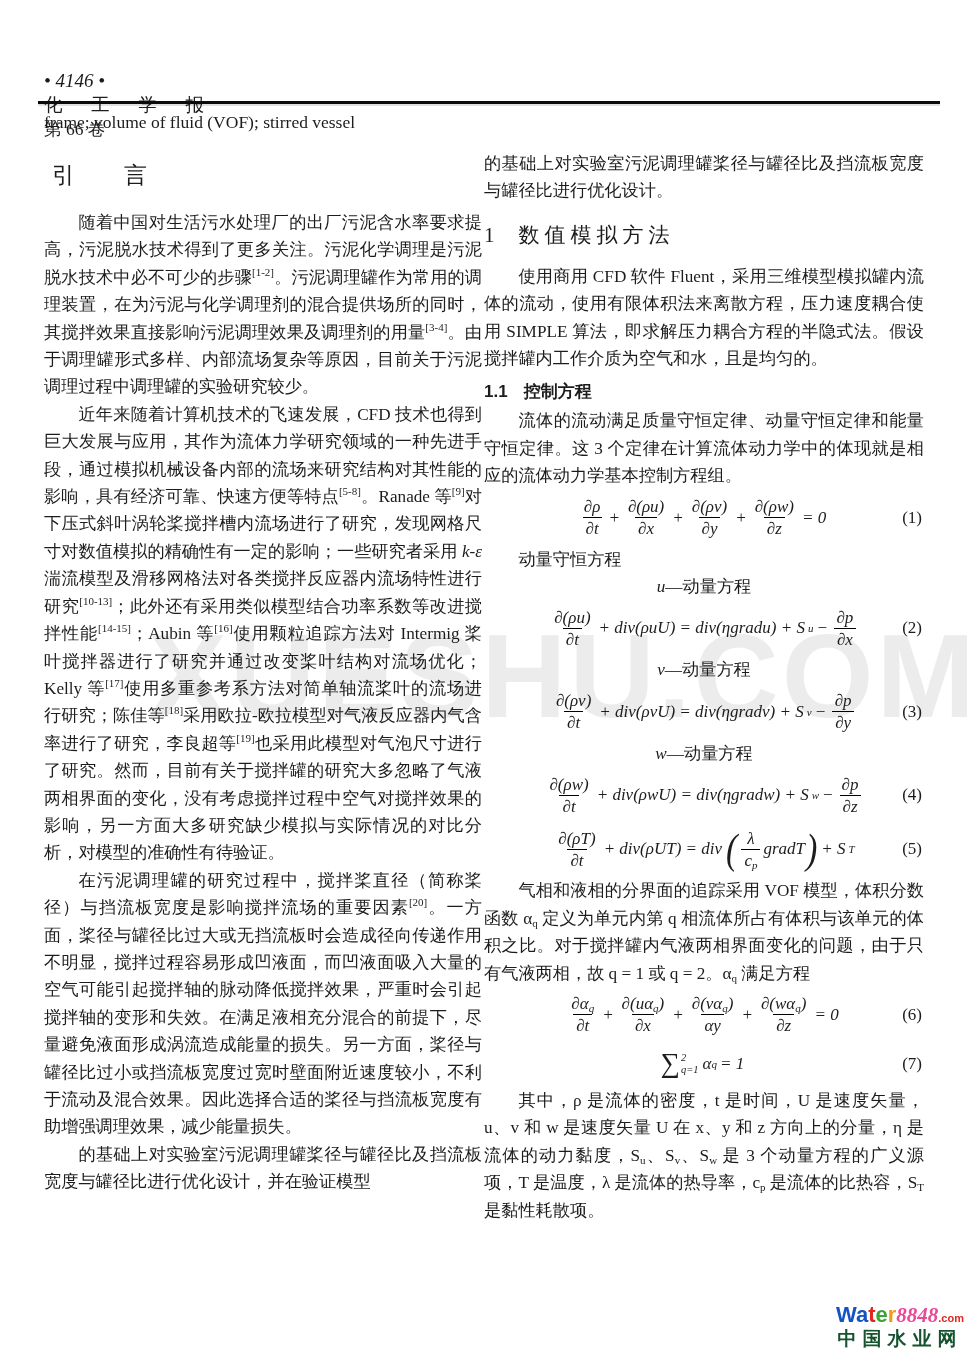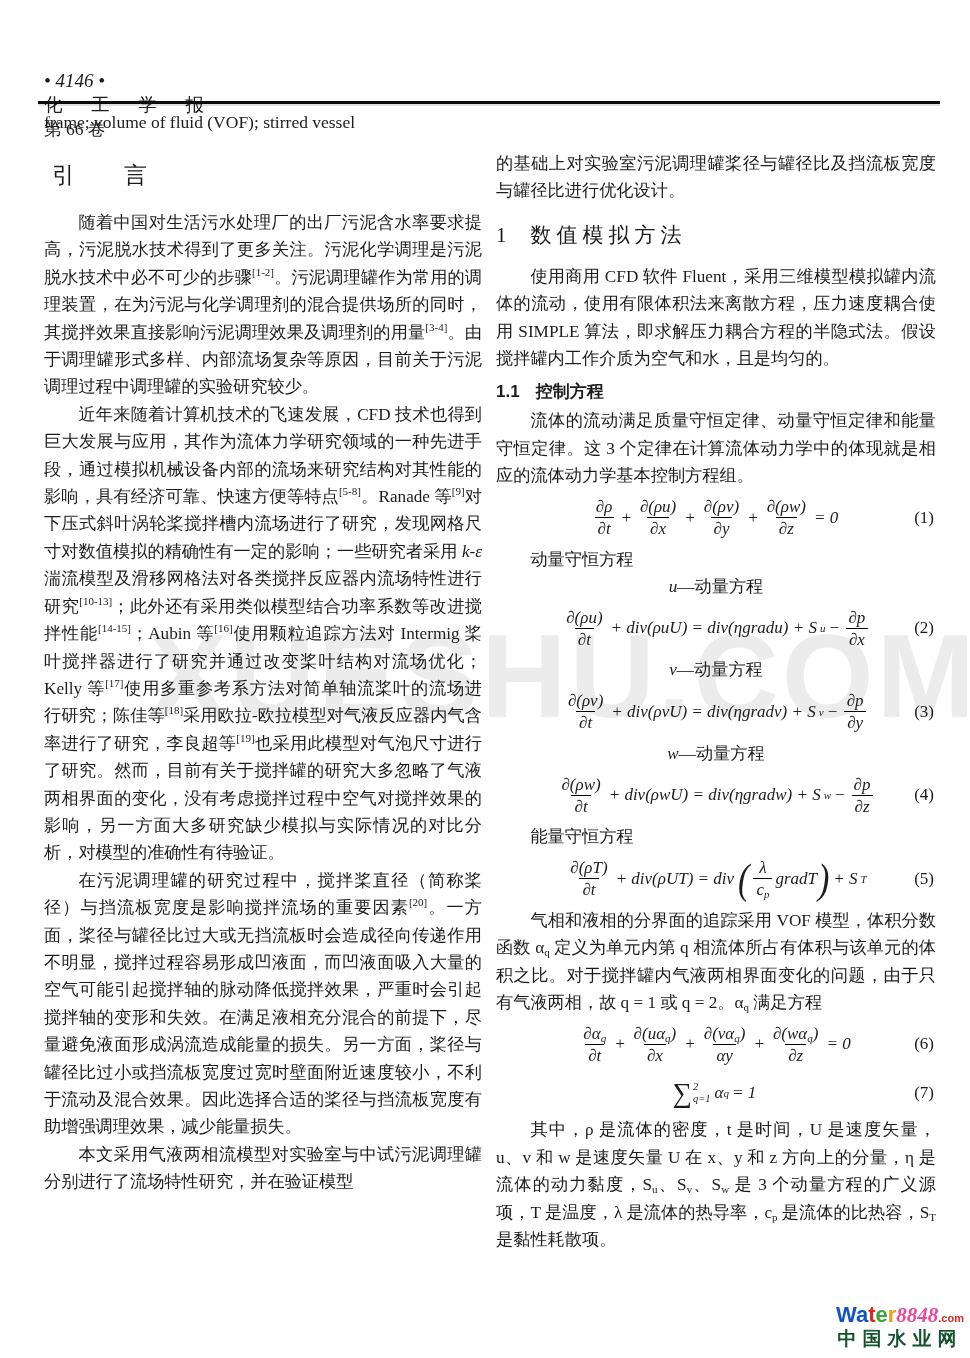--- a/index.html
+++ b/index.html
@@ -12,21 +12,21 @@
   .header{position:absolute;top:70px;left:44px;right:36px;z-index:1;
         display:flex;align-items:baseline;font-size:17px;flex-direction:column;}
   .pgnum{font-style:italic;font-size:19px;}
   .jtitle{letter-spacing:12px;font-size:18.5px;}
   .vol{font-size:17.5px;}
   .hrule{position:absolute;top:101px;left:38px;right:30px;z-index:1;
         border-top:3px solid #0a0a0a;box-shadow:0 2px 0 rgba(0,0,0,0.12);}
   .kwline{position:absolute;top:112px;left:44px;z-index:1;font-size:17.5px;}
   .col{position:absolute;top:150px;z-index:1;}
   .colL{left:44px;width:438px;}
-  .colR{left:496px;width:440px;}
+  .colR{left:484px;width:440px;}
   .para{margin:0;text-align:justify;font-size:17.2px;line-height:27.4px;text-indent:2em;}
   .noind{text-indent:0;}
   sup{font-size:11px;line-height:0;vertical-align:super;}
   sub{font-size:11px;line-height:0;vertical-align:-3px;}
   .itv{font-style:italic;}
   .introhead{font-size:23px;font-weight:normal;margin:10px 0 18px 8px;letter-spacing:1px;}
   .sechead{font-size:21px;font-weight:normal;margin:16px 0 14px 0;}
   .secnum{margin-right:24px;}
   .sectitle{letter-spacing:5px;margin-top:29px;}
   .subhead{font-family:"Liberation Sans",sans-serif;font-size:17px;font-weight:bold;
@@ -78,21 +78,21 @@
 
   <div class="col colL">
     <h2 class="introhead">引　　言</h2>
 
     <p class="para"><span>随着中国对生活污水处理厂的出厂污泥含水率要求提高，污泥脱水技术得到了更多关注。污泥化学调理是污泥脱水技术中必不可少的步骤</span><sup>[1-2]</sup><span>。污泥调理罐作为常用的调理装置，在为污泥与化学调理剂的混合提供场所的同时，其搅拌效果直接影响污泥调理效果及调理剂的用量</span><sup>[3-4]</sup><span>。由于调理罐形式多样、内部流场复杂等原因，目前关于污泥调理过程中调理罐的实验研究较少。</span></p>
 
     <p class="para"><span>近年来随着计算机技术的飞速发展，CFD 技术也得到巨大发展与应用，其作为流体力学研究领域的一种先进手段，通过模拟机械设备内部的流场来研究结构对其性能的影响，具有经济可靠、快速方便等特点</span><sup>[5-8]</sup><span>。Ranade 等</span><sup>[9]</sup><span>对下压式斜叶涡轮桨搅拌槽内流场进行了研究，发现网格尺寸对数值模拟的精确性有一定的影响；一些研究者采用 </span><span class="itv">k-ε</span><span> 湍流模型及滑移网格法对各类搅拌反应器内流场特性进行研究</span><sup>[10-13]</sup><span>；此外还有采用类似模型结合功率系数等改进搅拌性能</span><sup>[14-15]</sup><span>；Aubin 等</span><sup>[16]</sup><span>使用颗粒追踪方法对 Intermig 桨叶搅拌器进行了研究并通过改变桨叶结构对流场优化；Kelly 等</span><sup>[17]</sup><span>使用多重参考系方法对简单轴流桨叶的流场进行研究；陈佳等</span><sup>[18]</sup><span>采用欧拉-欧拉模型对气液反应器内气含率进行了研究，李良超等</span><sup>[19]</sup><span>也采用此模型对气泡尺寸进行了研究。然而，目前有关于搅拌罐的研究大多忽略了气液两相界面的变化，没有考虑搅拌过程中空气对搅拌效果的影响，另一方面大多研究缺少模拟与实际情况的对比分析，对模型的准确性有待验证。</span></p>
 
     <p class="para"><span>在污泥调理罐的研究过程中，搅拌桨直径（简称桨径）与挡流板宽度是影响搅拌流场的重要因素</span><sup>[20]</sup><span>。一方面，桨径与罐径比过大或无挡流板时会造成径向传递作用不明显，搅拌过程容易形成凹液面，而凹液面吸入大量的空气可能引起搅拌轴的脉动降低搅拌效果，严重时会引起搅拌轴的变形和失效。在满足液相充分混合的前提下，尽量避免液面形成涡流造成能量的损失。另一方面，桨径与罐径比过小或挡流板宽度过宽时壁面附近速度较小，不利于流动及混合效果。因此选择合适的桨径与挡流板宽度有助增强调理效果，减少能量损失。</span></p>
 
-    <p class="para">本文采用气液两相流模型对实验室与中试污泥调理罐分别进行了流场特性研究，并在验证模型</p>
+    <p class="para">的基础上对实验室污泥调理罐桨径与罐径比及挡流板宽度与罐径比进行优化设计，并在验证模型</p>
   </div>
 
   <div class="col colR">
     <p class="para noind">的基础上对实验室污泥调理罐桨径与罐径比及挡流板宽度与罐径比进行优化设计。</p>
 
     <h2 class="sechead"><span class="secnum">1</span><span class="sectitle">数值模拟方法</span></h2>
 
     <p class="para">使用商用 CFD 软件 Fluent，采用三维模型模拟罐内流体的流动，使用有限体积法来离散方程，压力速度耦合使用 SIMPLE 算法，即求解压力耦合方程的半隐式法。假设搅拌罐内工作介质为空气和水，且是均匀的。</p>
 
     <h3 class="subhead"><span class="subnum">1.1</span><span>控制方程</span></h3>
@@ -177,21 +177,20 @@
           <sub>w</sub>
         <span class="op">−</span>
         <span class="frac">
             <span class="fn">∂p</span>
             <span class="fd">∂z</span>
           </span>
       </span>
       <span class="eqnum">(4)</span>
     </div>
 
-    <div class="eqlabel ind">能量守恒方程</div>
 
     <div class="eqline">
       <span class="eq">
         <span class="frac">
             <span class="fn">∂(ρT)</span>
             <span class="fd">∂t</span>
           </span>
         <span class="op">+ div(ρUT) = div</span>
         <span class="bp">(</span>
         <span class="frac">

